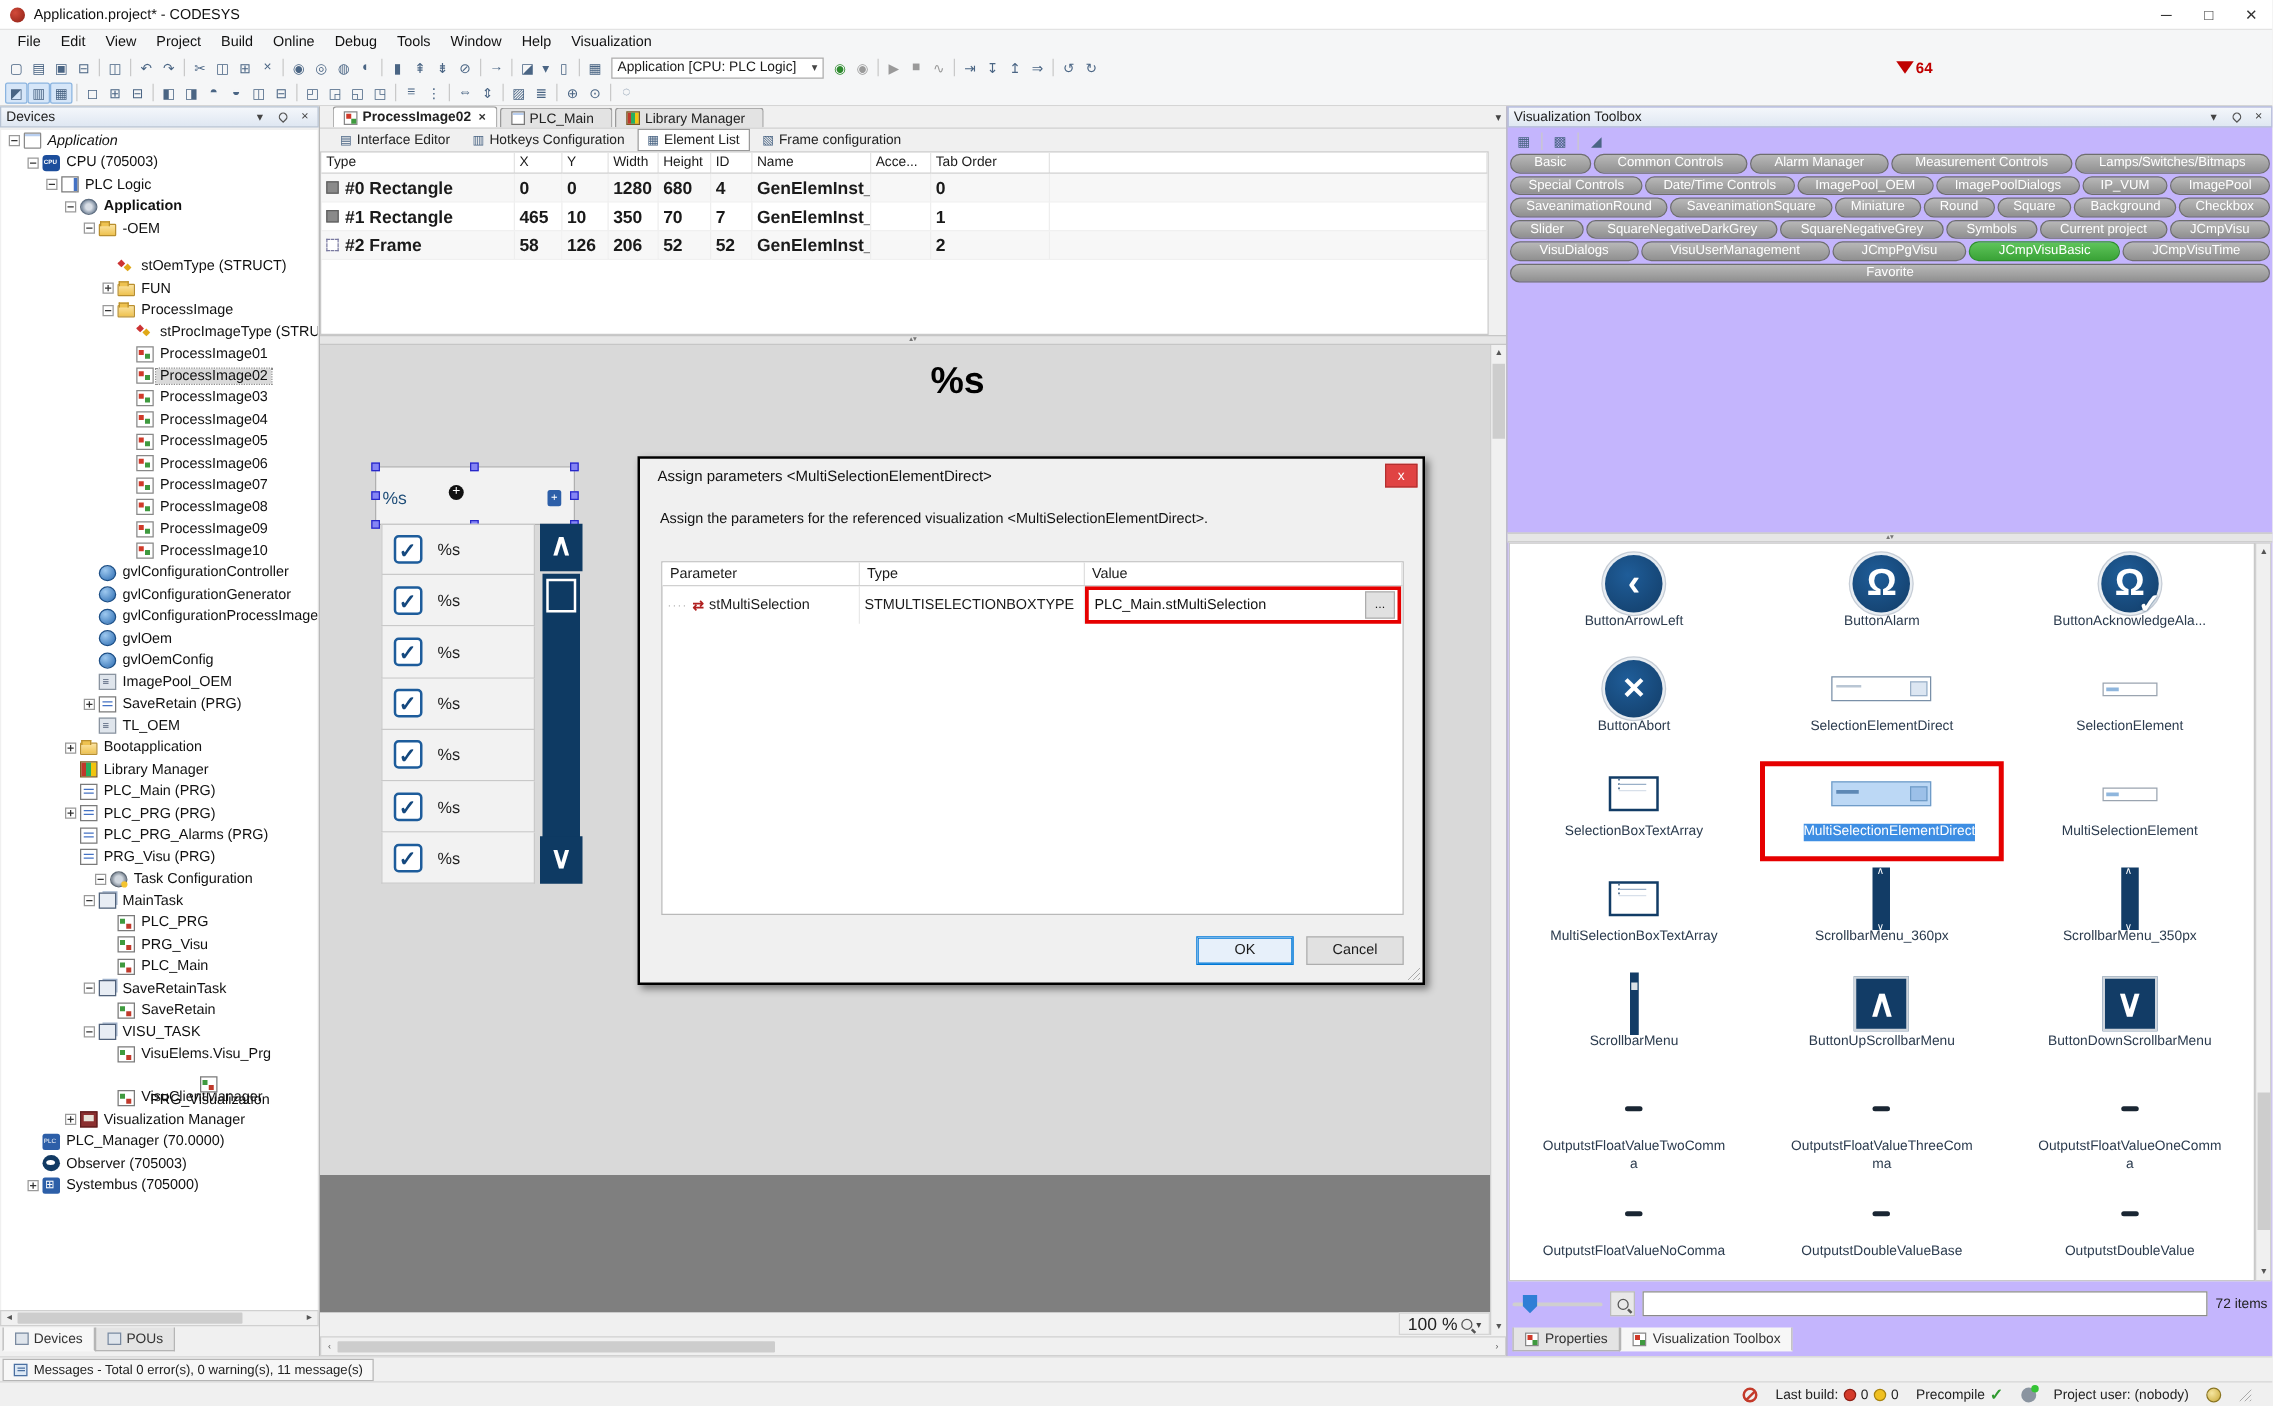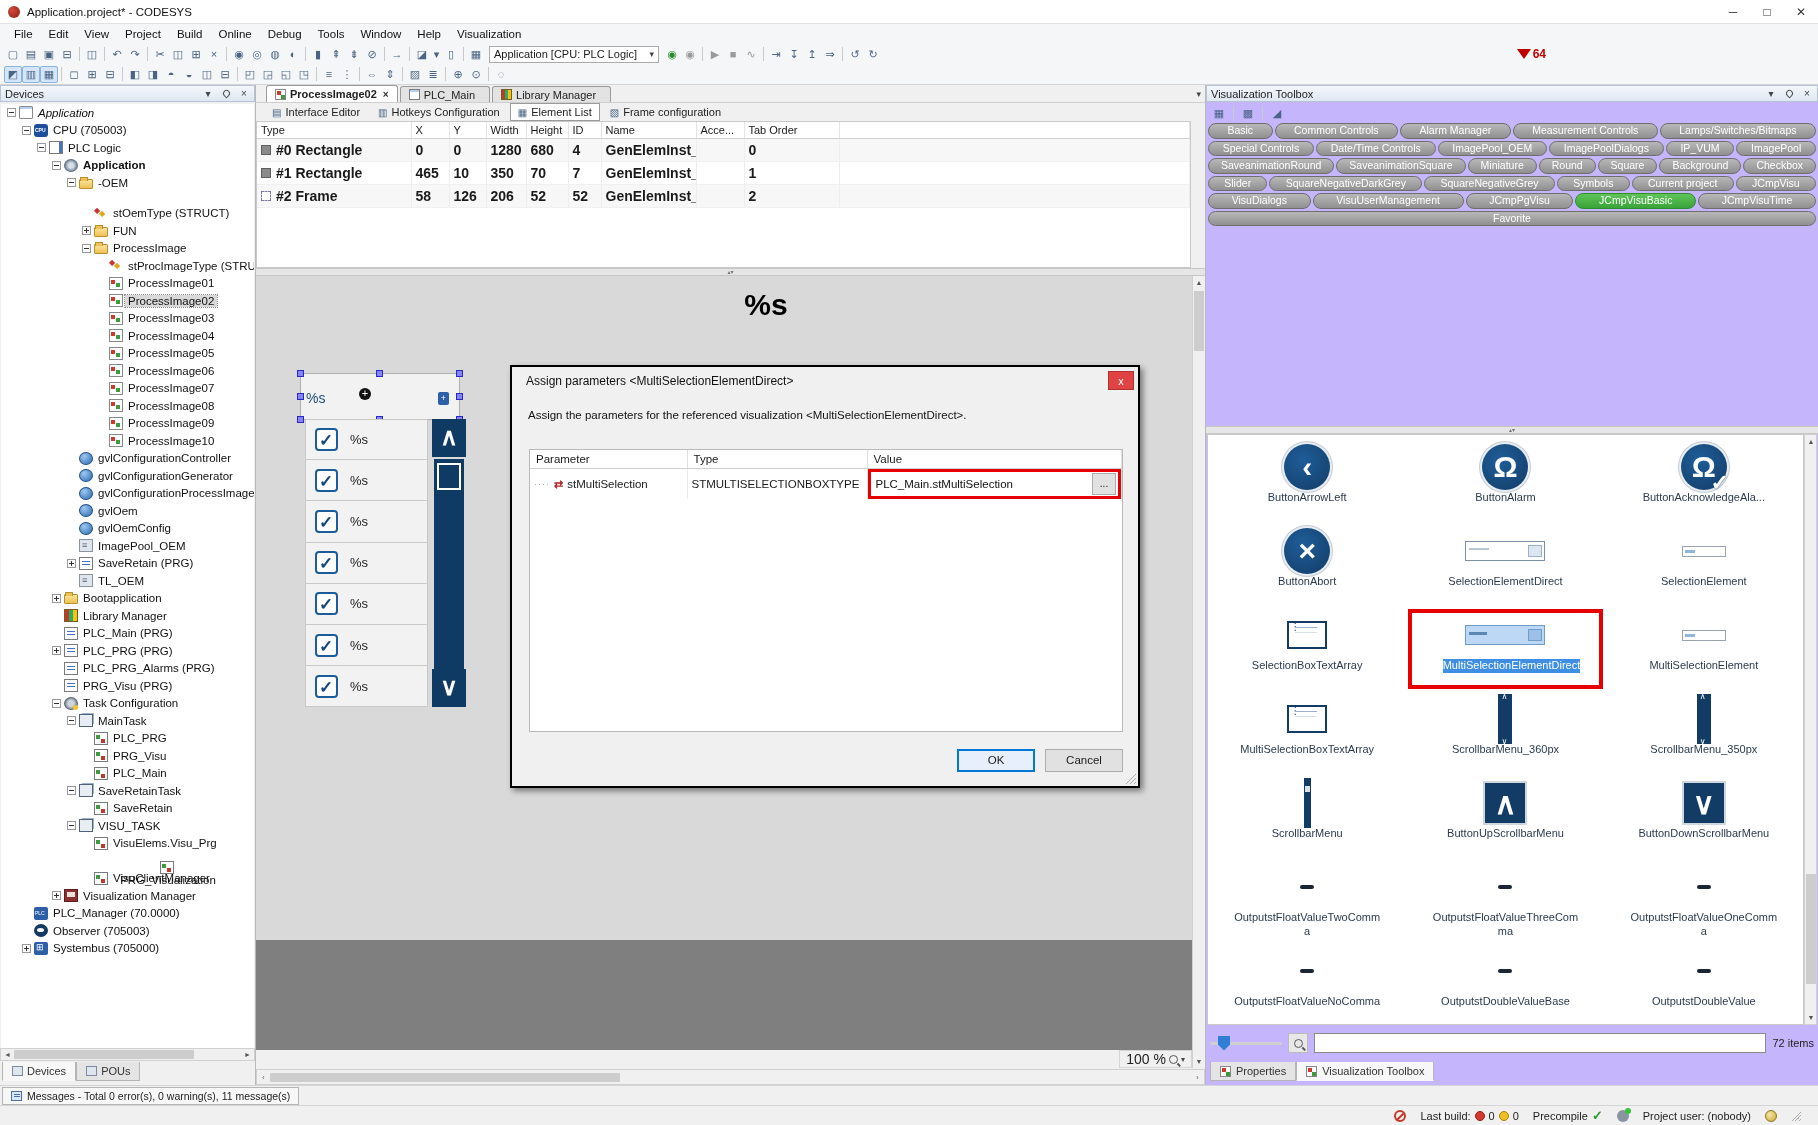--- a/index.html
+++ b/index.html
@@ -715,21 +715,21 @@
         <div class="trow" style="padding-left: 51px;">
           <span class="exp"></span>
           <span class="ti i-prg"></span>
           <span class="tl">PLC_PRG_Alarms (PRG)</span>
         </div>
         <div class="trow" style="padding-left: 51px;">
           <span class="exp"></span>
           <span class="ti i-prg"></span>
           <span class="tl">PRG_Visu (PRG)</span>
         </div>
-        <div class="trow" style="padding-left: 51px;">
+        <div class="trow" style="padding-left: 75px;">
           <span class="exp em"></span>
           <span class="ti i-taskcfg"></span>
           <span class="tl">Task Configuration</span>
         </div>
         <div class="trow" style="padding-left: 66px;">
           <span class="exp em"></span>
           <span class="ti i-task"></span>
           <span class="tl">MainTask</span>
         </div>
         <div class="trow" style="padding-left: 81px;">

